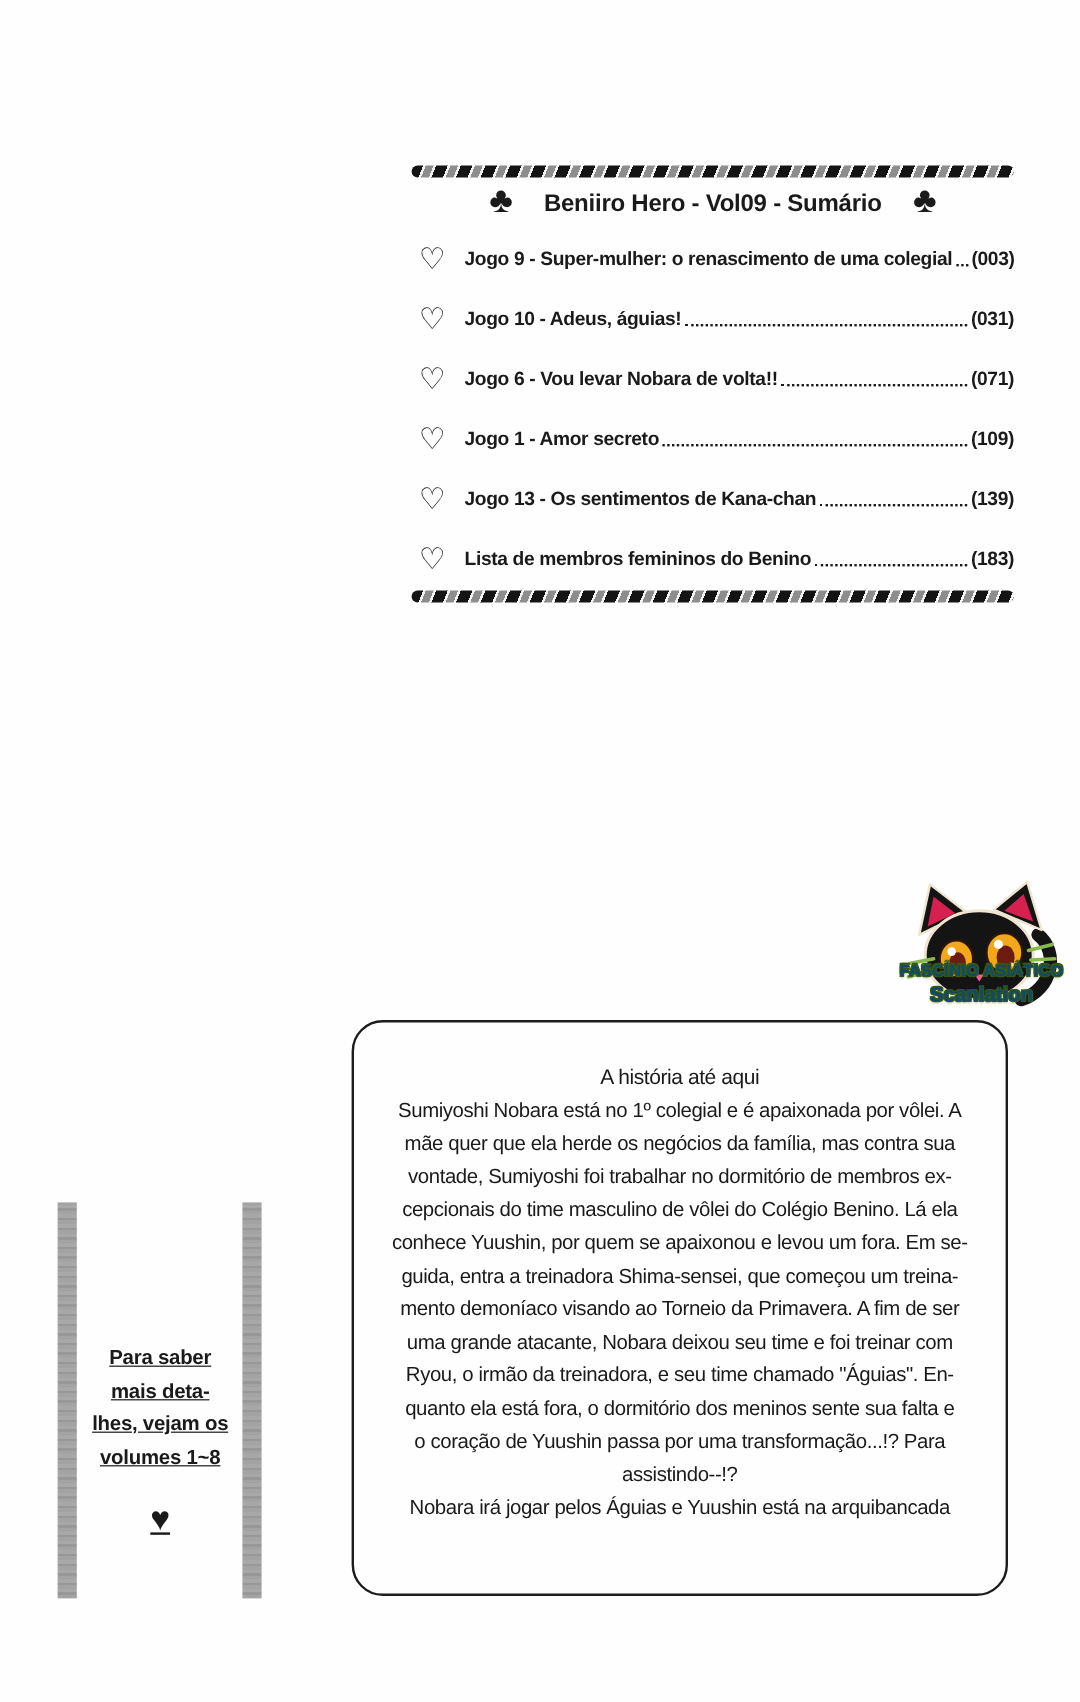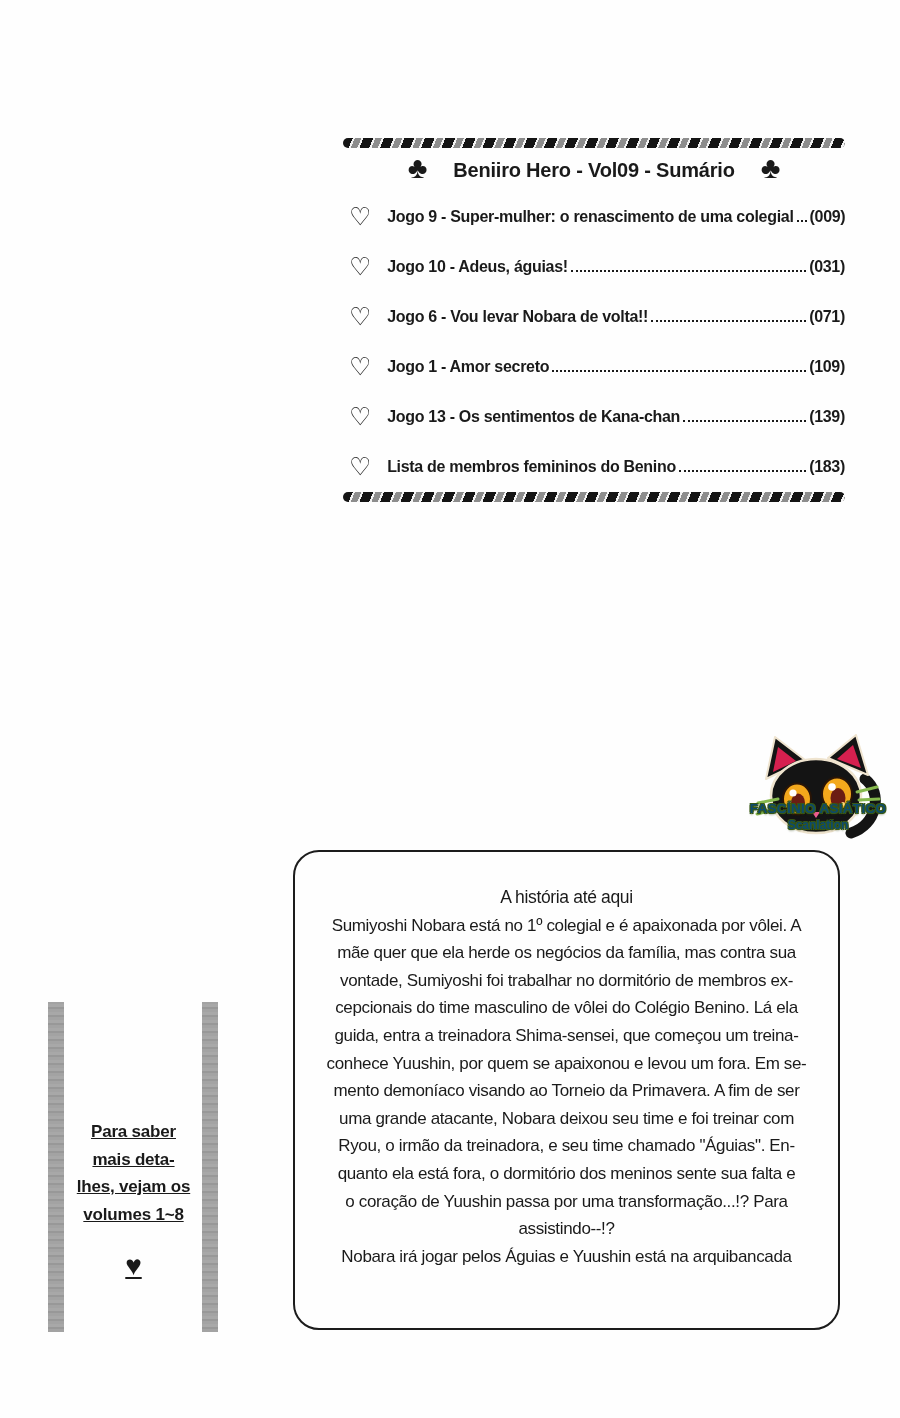--- a/index.html
+++ b/index.html
@@ -28,21 +28,21 @@
   .toc-row .pg{font-weight:bold;}
   
   .logo{position:absolute;left:751px;top:733px;width:134px;height:112px;}
   .logo svg{position:absolute;left:0;top:0;}
   .logo-text{
     position:absolute;left:-14px;right:-14px;top:68px;text-align:center;
     font-weight:bold;color:#0c4a6e;line-height:1.25;
     text-shadow:1px 1px 0 #375816,-1px -1px 0 #375816,1px -1px 0 #375816,-1px 1px 0 #375816,0 2px 2px rgba(40,60,10,.4);
   }
   .logo-text .l1{font-size:13.5px;letter-spacing:.3px;}
-  .logo-text .l2{font-size:12px;}
+  .logo-text .l2{font-size:17px;}
   
   .syn{
     position:absolute;left:293px;top:850px;width:547px;height:480px;box-sizing:border-box;
     border:2.5px solid #1c1c1c;border-radius:26px;background:#fefefe;
     padding:32px 20px 0 20px;text-align:center;
   }
   .syn .line{
     height:27.6px;line-height:27.6px;font-size:17px;font-weight:normal;
     letter-spacing:-0.35px;white-space:nowrap;
   }
@@ -68,21 +68,21 @@
   <div class="toc-title">
     <span class="club">♣</span>
     <span>Beniiro Hero - Vol09 - Sumário</span>
     <span class="club">♣</span>
   </div>
 
   <div class="toc-row">
     <span class="heart">♡</span>
     <span class="lbl">Jogo 9 - Super-mulher: o renascimento de uma colegial</span>
     <span class="leader"></span>
-    <span class="pg">(009)</span>
+    <span class="pg">(003)</span>
   </div>
   <div class="toc-row">
     <span class="heart">♡</span>
     <span class="lbl">Jogo 10 - Adeus, águias!</span>
     <span class="leader"></span>
     <span class="pg">(031)</span>
   </div>
   <div class="toc-row">
     <span class="heart">♡</span>
     <span class="lbl">Jogo 6 - Vou levar Nobara de volta!!</span>
@@ -146,22 +146,22 @@
     <div class="l2">Scanlation</div>
   </div>
 </div>
 
 <section class="syn">
   <div class="line t">A história até aqui</div>
   <div class="line">Sumiyoshi Nobara está no 1º colegial e é apaixonada por vôlei. A</div>
   <div class="line">mãe quer que ela herde os negócios da família, mas contra sua</div>
   <div class="line">vontade, Sumiyoshi foi trabalhar no dormitório de membros ex-</div>
   <div class="line">cepcionais do time masculino de vôlei do Colégio Benino. Lá ela</div>
+  <div class="line">conhece Yuushin, por quem se apaixonou e levou um fora. Em se-</div>
   <div class="line">guida, entra a treinadora Shima-sensei, que começou um treina-</div>
-  <div class="line">conhece Yuushin, por quem se apaixonou e levou um fora. Em se-</div>
   <div class="line">mento demoníaco visando ao Torneio da Primavera. A fim de ser</div>
   <div class="line">uma grande atacante, Nobara deixou seu time e foi treinar com</div>
   <div class="line">Ryou, o irmão da treinadora, e seu time chamado "Águias". En-</div>
   <div class="line">quanto ela está fora, o dormitório dos meninos sente sua falta e</div>
   <div class="line">o coração de Yuushin passa por uma transformação...!? Para</div>
   <div class="line">assistindo--!?</div>
   <div class="line">Nobara irá jogar pelos Águias e Yuushin está na arquibancada</div>
 </section>
 
 <div class="bar left"></div>

